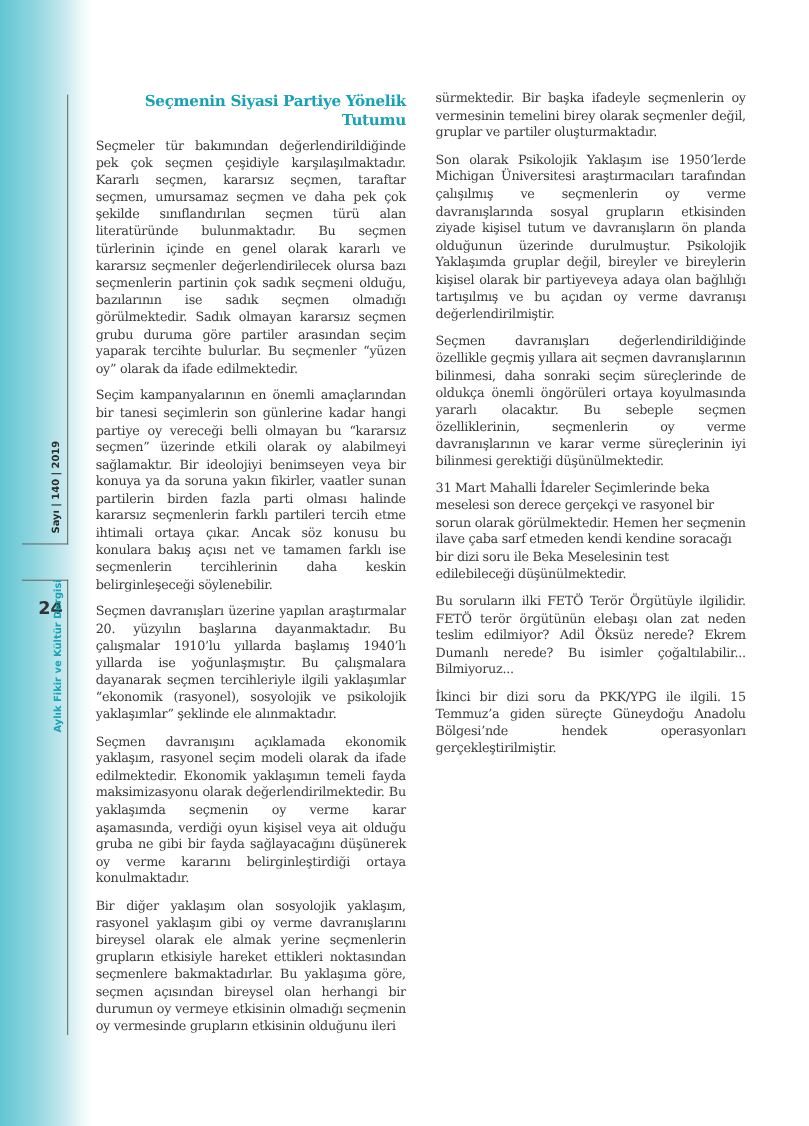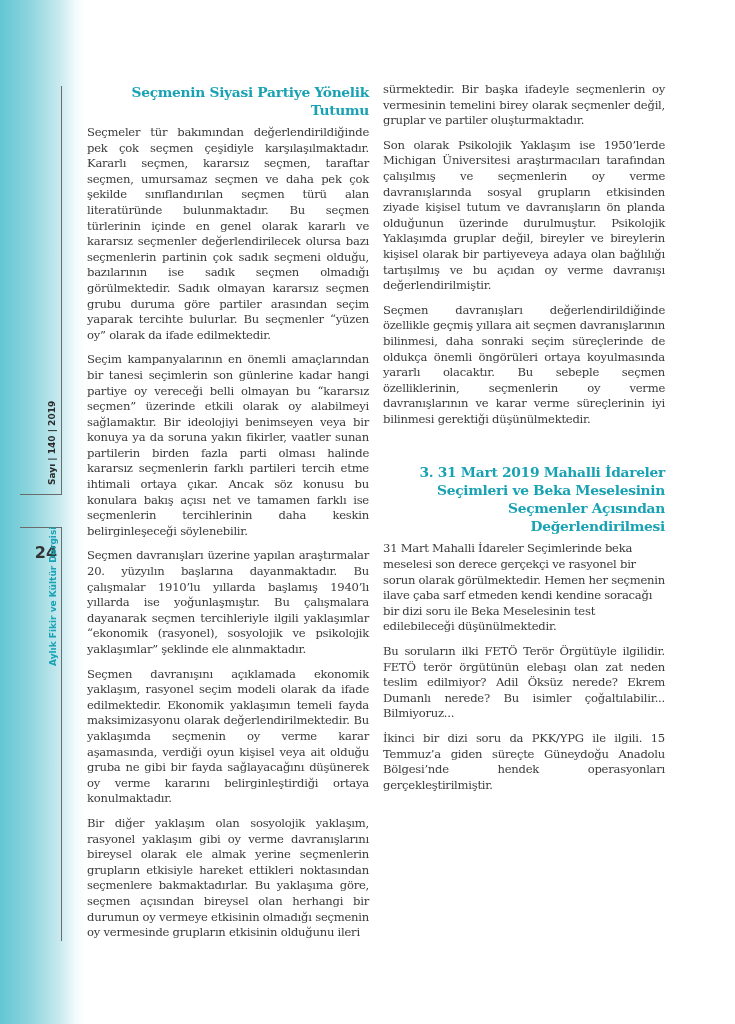--- a/index.html
+++ b/index.html
@@ -36,21 +36,21 @@
     transform-origin: 0 0; transform: rotate(-90deg);
     font-family: "DejaVu Sans", sans-serif; font-size: 9px; font-weight: bold; color: #1aa3b5;
     white-space: nowrap;
   }
   .col {
     position: absolute; top: 80px; width: 282px;
     font-size: 11.6px; line-height: 15.6px; text-align: justify;
     letter-spacing: -0.25px;
   }
   .col-left { left: 87px; }
-  .col-right { left: 383px; top: 82px; }
+  .col-right { left: 396px; top: 82px; }
   .col p { margin: 0 0 9px 0; }
   .col h2 {
     margin: 0 0 6px 0; color: #19a2b3; font-size: 13.8px; line-height: 18px;
     font-family: "DejaVu Serif", serif; font-weight: bold; text-align: right; letter-spacing: -0.3px;
   }
   .h-first { margin-top: 3px !important; }
   .h-mid { margin-top: 24px !important; }
   .h-right { margin-top: 36px !important; }
   .left-align { text-align: left; }
 </style>
@@ -71,17 +71,16 @@
   <p>Seçim kampanyalarının en önemli amaçlarından bir tanesi seçimlerin son günlerine kadar hangi partiye oy vereceği belli olmayan bu “kararsız seçmen” üzerinde etkili olarak oy alabilmeyi sağlamaktır. Bir ideolojiyi benimseyen veya bir konuya ya da soruna yakın fikirler, vaatler sunan partilerin birden fazla parti olması halinde kararsız seçmenlerin farklı partileri tercih etme ihtimali ortaya çıkar. Ancak söz konusu bu konulara bakış açısı net ve tamamen farklı ise seçmenlerin tercihlerinin daha keskin belirginleşeceği söylenebilir.</p>
   <p>Seçmen davranışları üzerine yapılan araştırmalar 20. yüzyılın başlarına dayanmaktadır. Bu çalışmalar 1910’lu yıllarda başlamış 1940’lı yıllarda ise yoğunlaşmıştır. Bu çalışmalara dayanarak seçmen tercihleriyle ilgili yaklaşımlar “ekonomik (rasyonel), sosyolojik ve psikolojik yaklaşımlar” şeklinde ele alınmaktadır.</p>
   <p>Seçmen davranışını açıklamada ekonomik yaklaşım, rasyonel seçim modeli olarak da ifade edilmektedir. Ekonomik yaklaşımın temeli fayda maksimizasyonu olarak değerlendirilmektedir. Bu yaklaşımda seçmenin oy verme karar aşamasında, verdiği oyun kişisel veya ait olduğu gruba ne gibi bir fayda sağlayacağını düşünerek oy verme kararını belirginleştirdiği ortaya konulmaktadır.</p>
   <p>Bir diğer yaklaşım olan sosyolojik yaklaşım, rasyonel yaklaşım gibi oy verme davranışlarını bireysel olarak ele almak yerine seçmenlerin grupların etkisiyle hareket ettikleri noktasından seçmenlere bakmaktadırlar. Bu yaklaşıma göre, seçmen açısından bireysel olan herhangi bir durumun oy vermeye etkisinin olmadığı seçmenin oy vermesinde grupların etkisinin olduğunu ileri</p>
 </div>
 
 <div class="col col-right">
   <p>sürmektedir. Bir başka ifadeyle seçmenlerin oy vermesinin temelini birey olarak seçmenler değil, gruplar ve partiler oluşturmaktadır.</p>
   <p>Son olarak Psikolojik Yaklaşım ise 1950’lerde Michigan Üniversitesi araştırmacıları tarafından çalışılmış ve seçmenlerin oy verme davranışlarında sosyal grupların etkisinden ziyade kişisel tutum ve davranışların ön planda olduğunun üzerinde durulmuştur. Psikolojik Yaklaşımda gruplar değil, bireyler ve bireylerin kişisel olarak bir partiyeveya adaya olan bağlılığı tartışılmış ve bu açıdan oy verme davranışı değerlendirilmiştir.</p>
   <p>Seçmen davranışları değerlendirildiğinde özellikle geçmiş yıllara ait seçmen davranışlarının bilinmesi, daha sonraki seçim süreçlerinde de oldukça önemli öngörüleri ortaya koyulmasında yararlı olacaktır. Bu sebeple seçmen özelliklerinin, seçmenlerin oy verme davranışlarının ve karar verme süreçlerinin iyi bilinmesi gerektiği düşünülmektedir.</p>
-  <h2 class="h-right">3. 31 Mart 2019 Mahalli İdareler Seçimleri ve Beka Meselesinin Seçmenler Açısından Değerlendirilmesi</h2>
   <p class="left-align">31 Mart Mahalli İdareler Seçimlerinde beka meselesi son derece gerçekçi ve rasyonel bir sorun olarak görülmektedir. Hemen her seçmenin ilave çaba sarf etmeden kendi kendine soracağı bir dizi soru ile Beka Meselesinin test edilebileceği düşünülmektedir.</p>
   <p>Bu soruların ilki FETÖ Terör Örgütüyle ilgilidir. FETÖ terör örgütünün elebaşı olan zat neden teslim edilmiyor? Adil Öksüz nerede? Ekrem Dumanlı nerede? Bu isimler çoğaltılabilir... Bilmiyoruz...</p>
   <p>İkinci bir dizi soru da PKK/YPG ile ilgili. 15 Temmuz’a giden süreçte Güneydoğu Anadolu Bölgesi’nde hendek operasyonları gerçekleştirilmiştir.</p>
 </div>
 
 </body></html>

